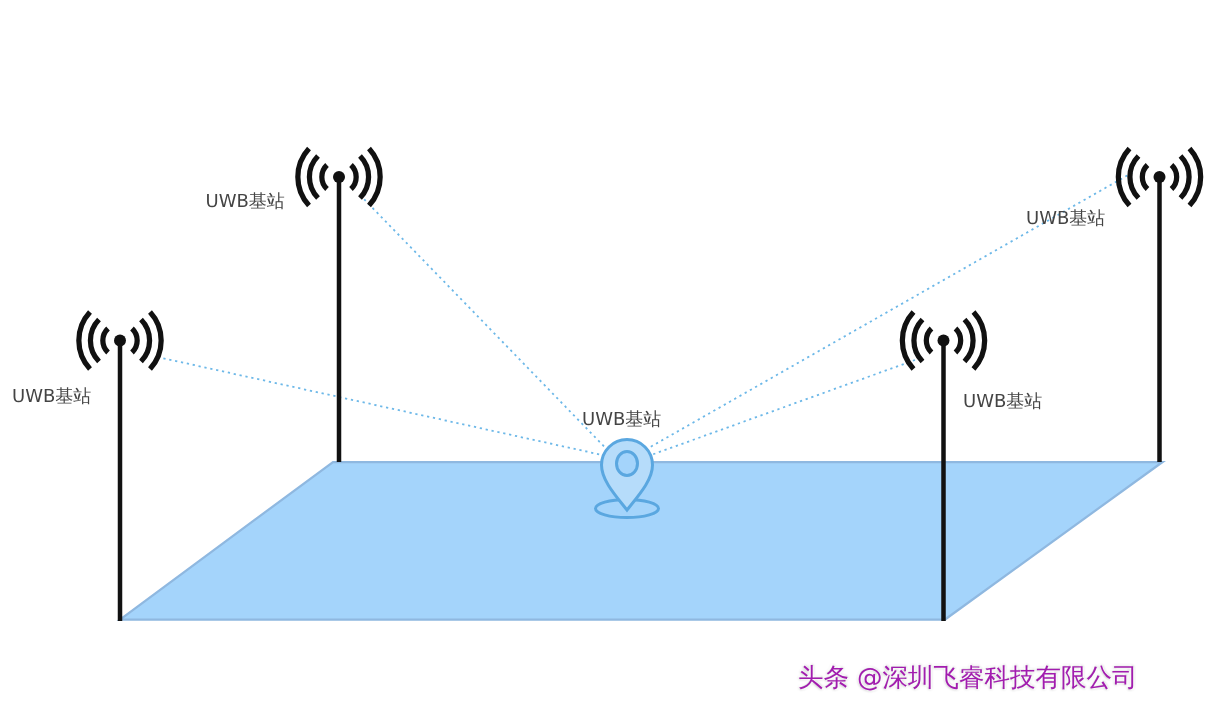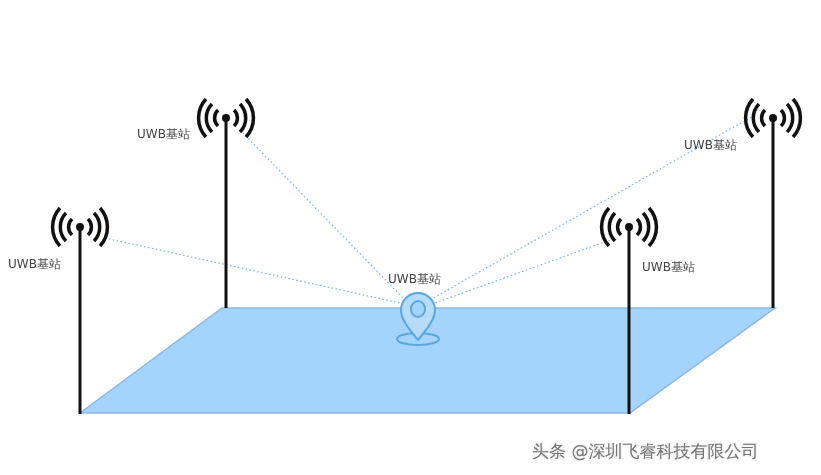--- a/index.html
+++ b/index.html
@@ -1,19 +1,19 @@
 <!DOCTYPE html>
 <html><head>
 <meta charset="utf-8">
 <style>
   html,body{margin:0;padding:0;background:#ffffff;}
   #stage{position:relative;width:821px;height:475px;overflow:hidden;background:#ffffff;font-family:"DejaVu Sans","Liberation Sans",sans-serif;}
   svg{position:absolute;left:0;top:0;}
   .lbl{position:absolute;font-size:12px;color:#444;white-space:nowrap;}
-  .wm{position:absolute;font-size:17px;color:#737373;white-space:nowrap;text-shadow:1px 1px 1px #fff,-1px -1px 1px #fff,0 0 2px #888;}
+  .wm{position:absolute;font-size:17px;color:#a21caf;white-space:nowrap;text-shadow:1px 1px 1px #fff,-1px -1px 1px #fff,0 0 2px #888;}
 </style>
 </head>
 <body>
 
 <div id="stage">
   <svg width="821" height="475" viewBox="0 0 821 475">
 
     <polygon points="222,308 775,308 630,413 80,413" fill="#a4d4fb" stroke="#8fb8e0" stroke-width="1.5"></polygon>
 
     <g stroke="#6db8e8" stroke-width="1.2" stroke-dasharray="1.5,2.5" fill="none">

